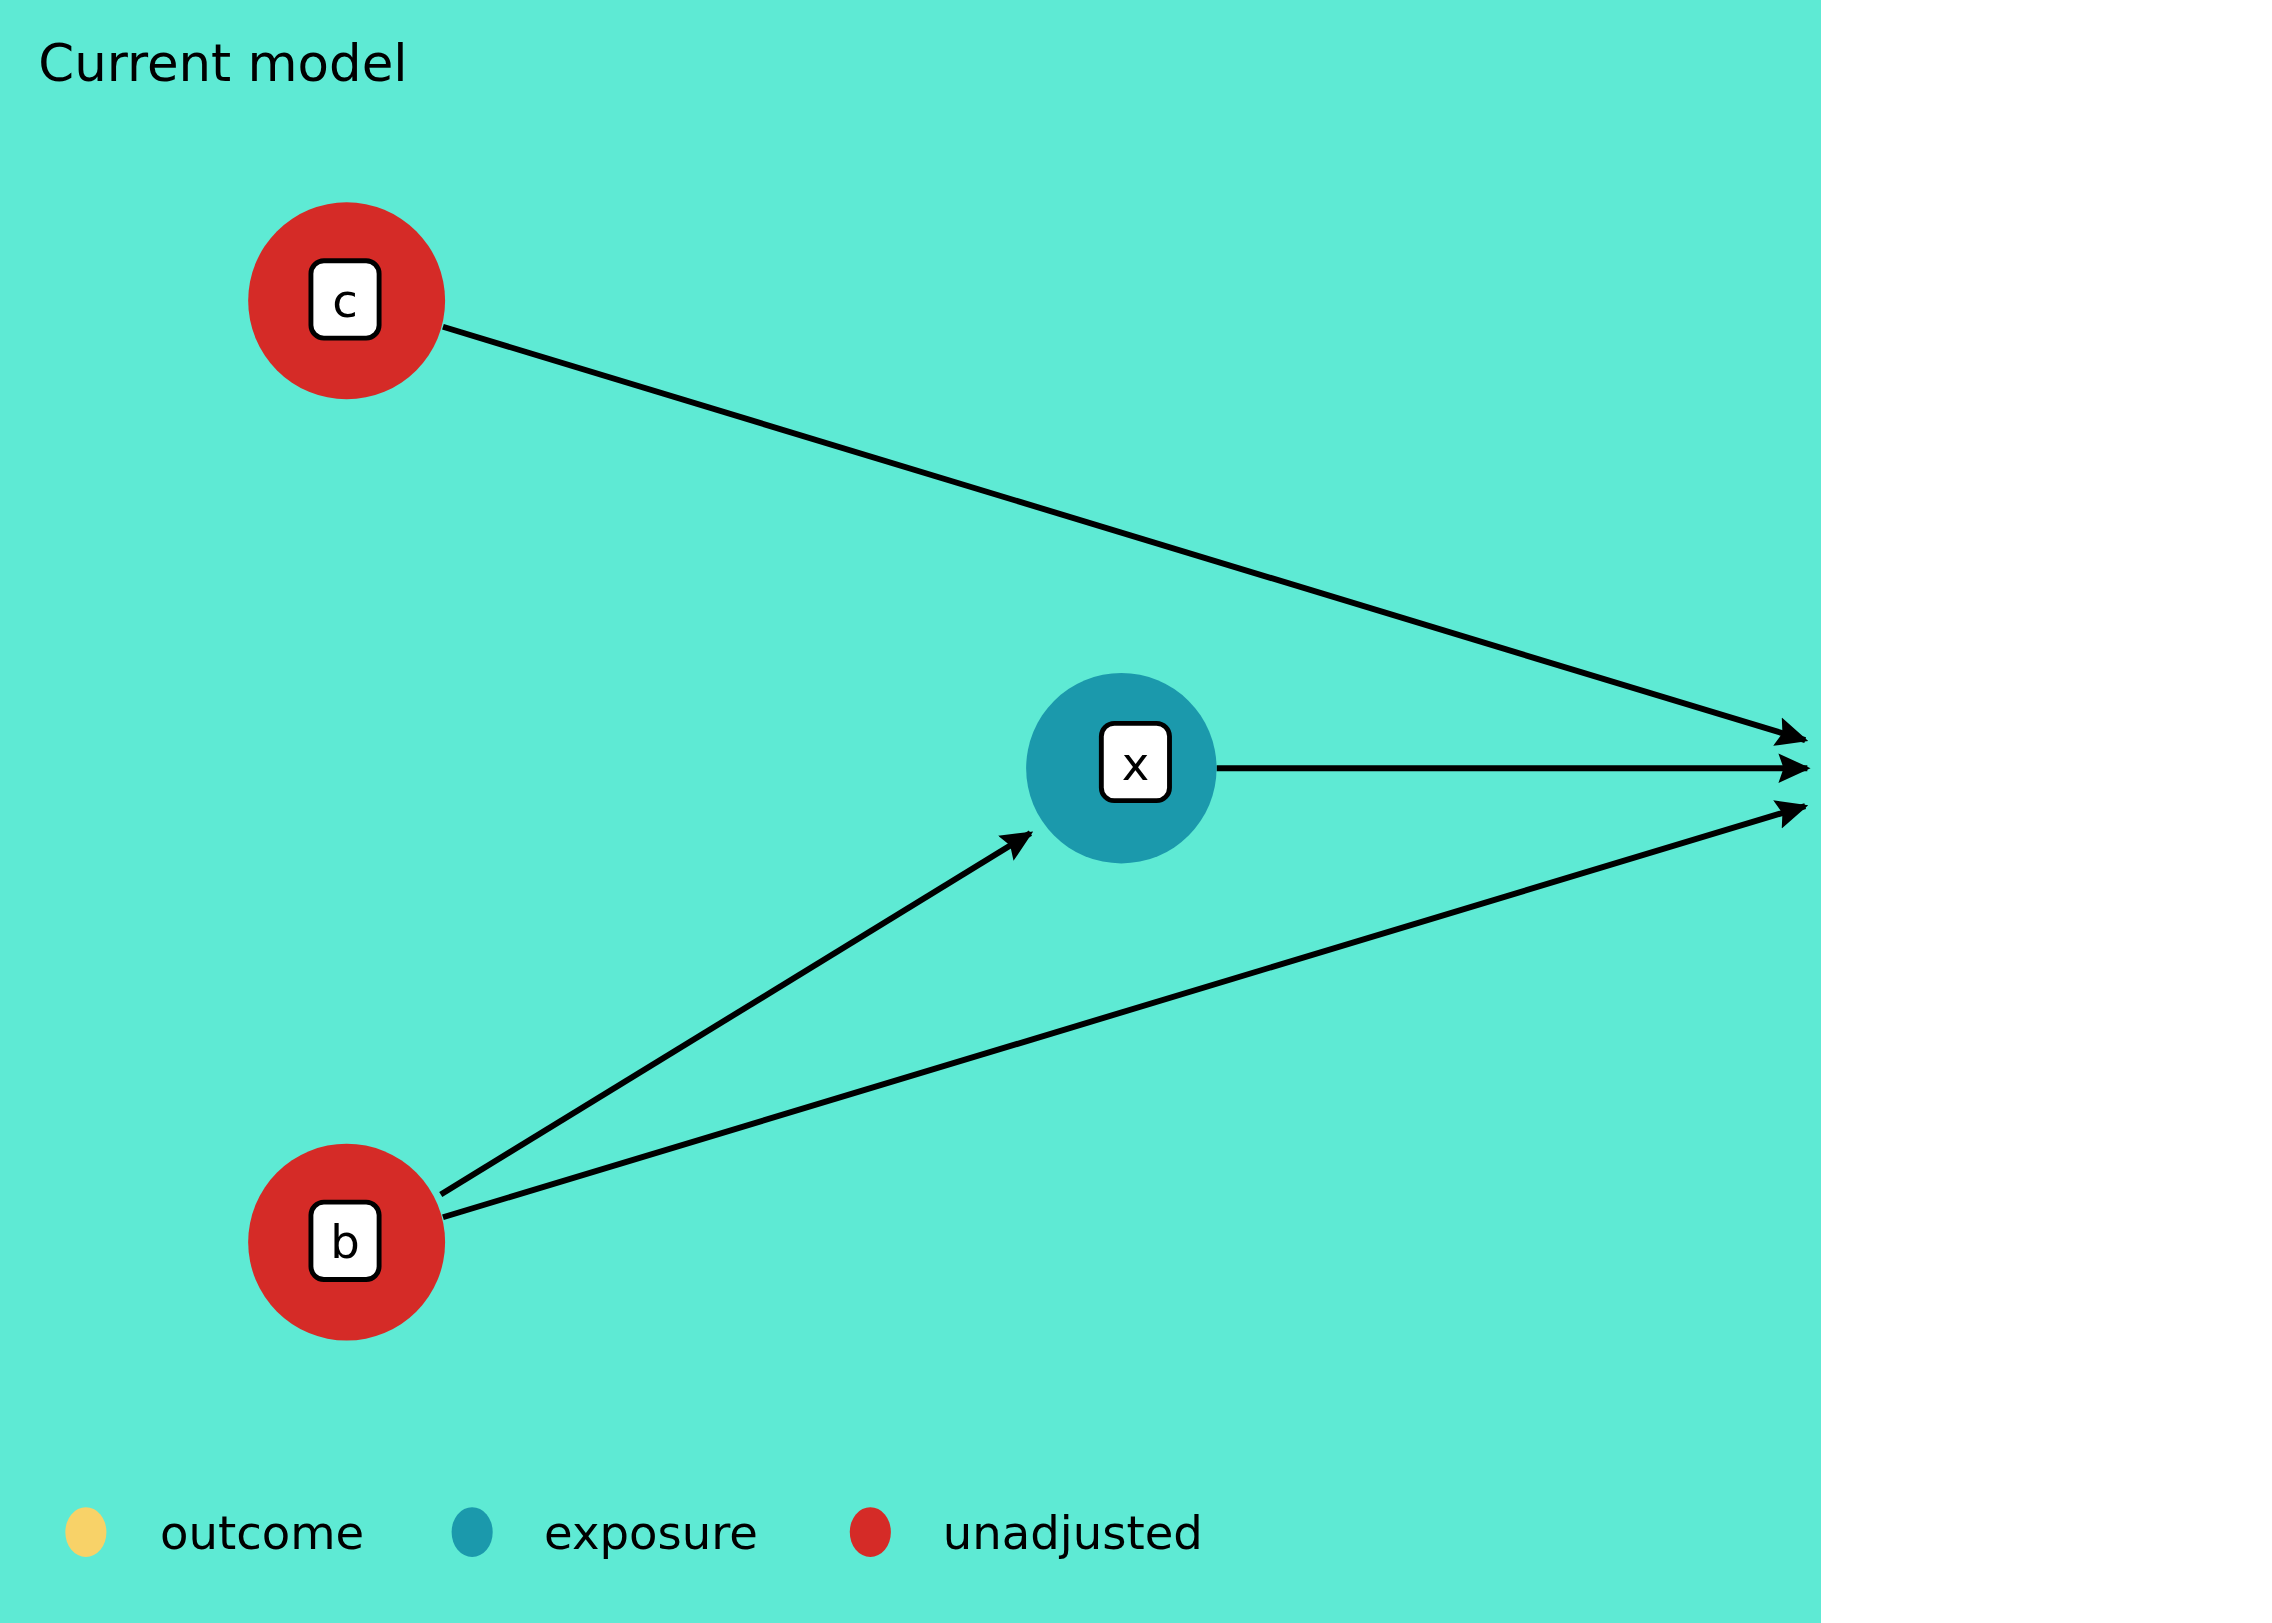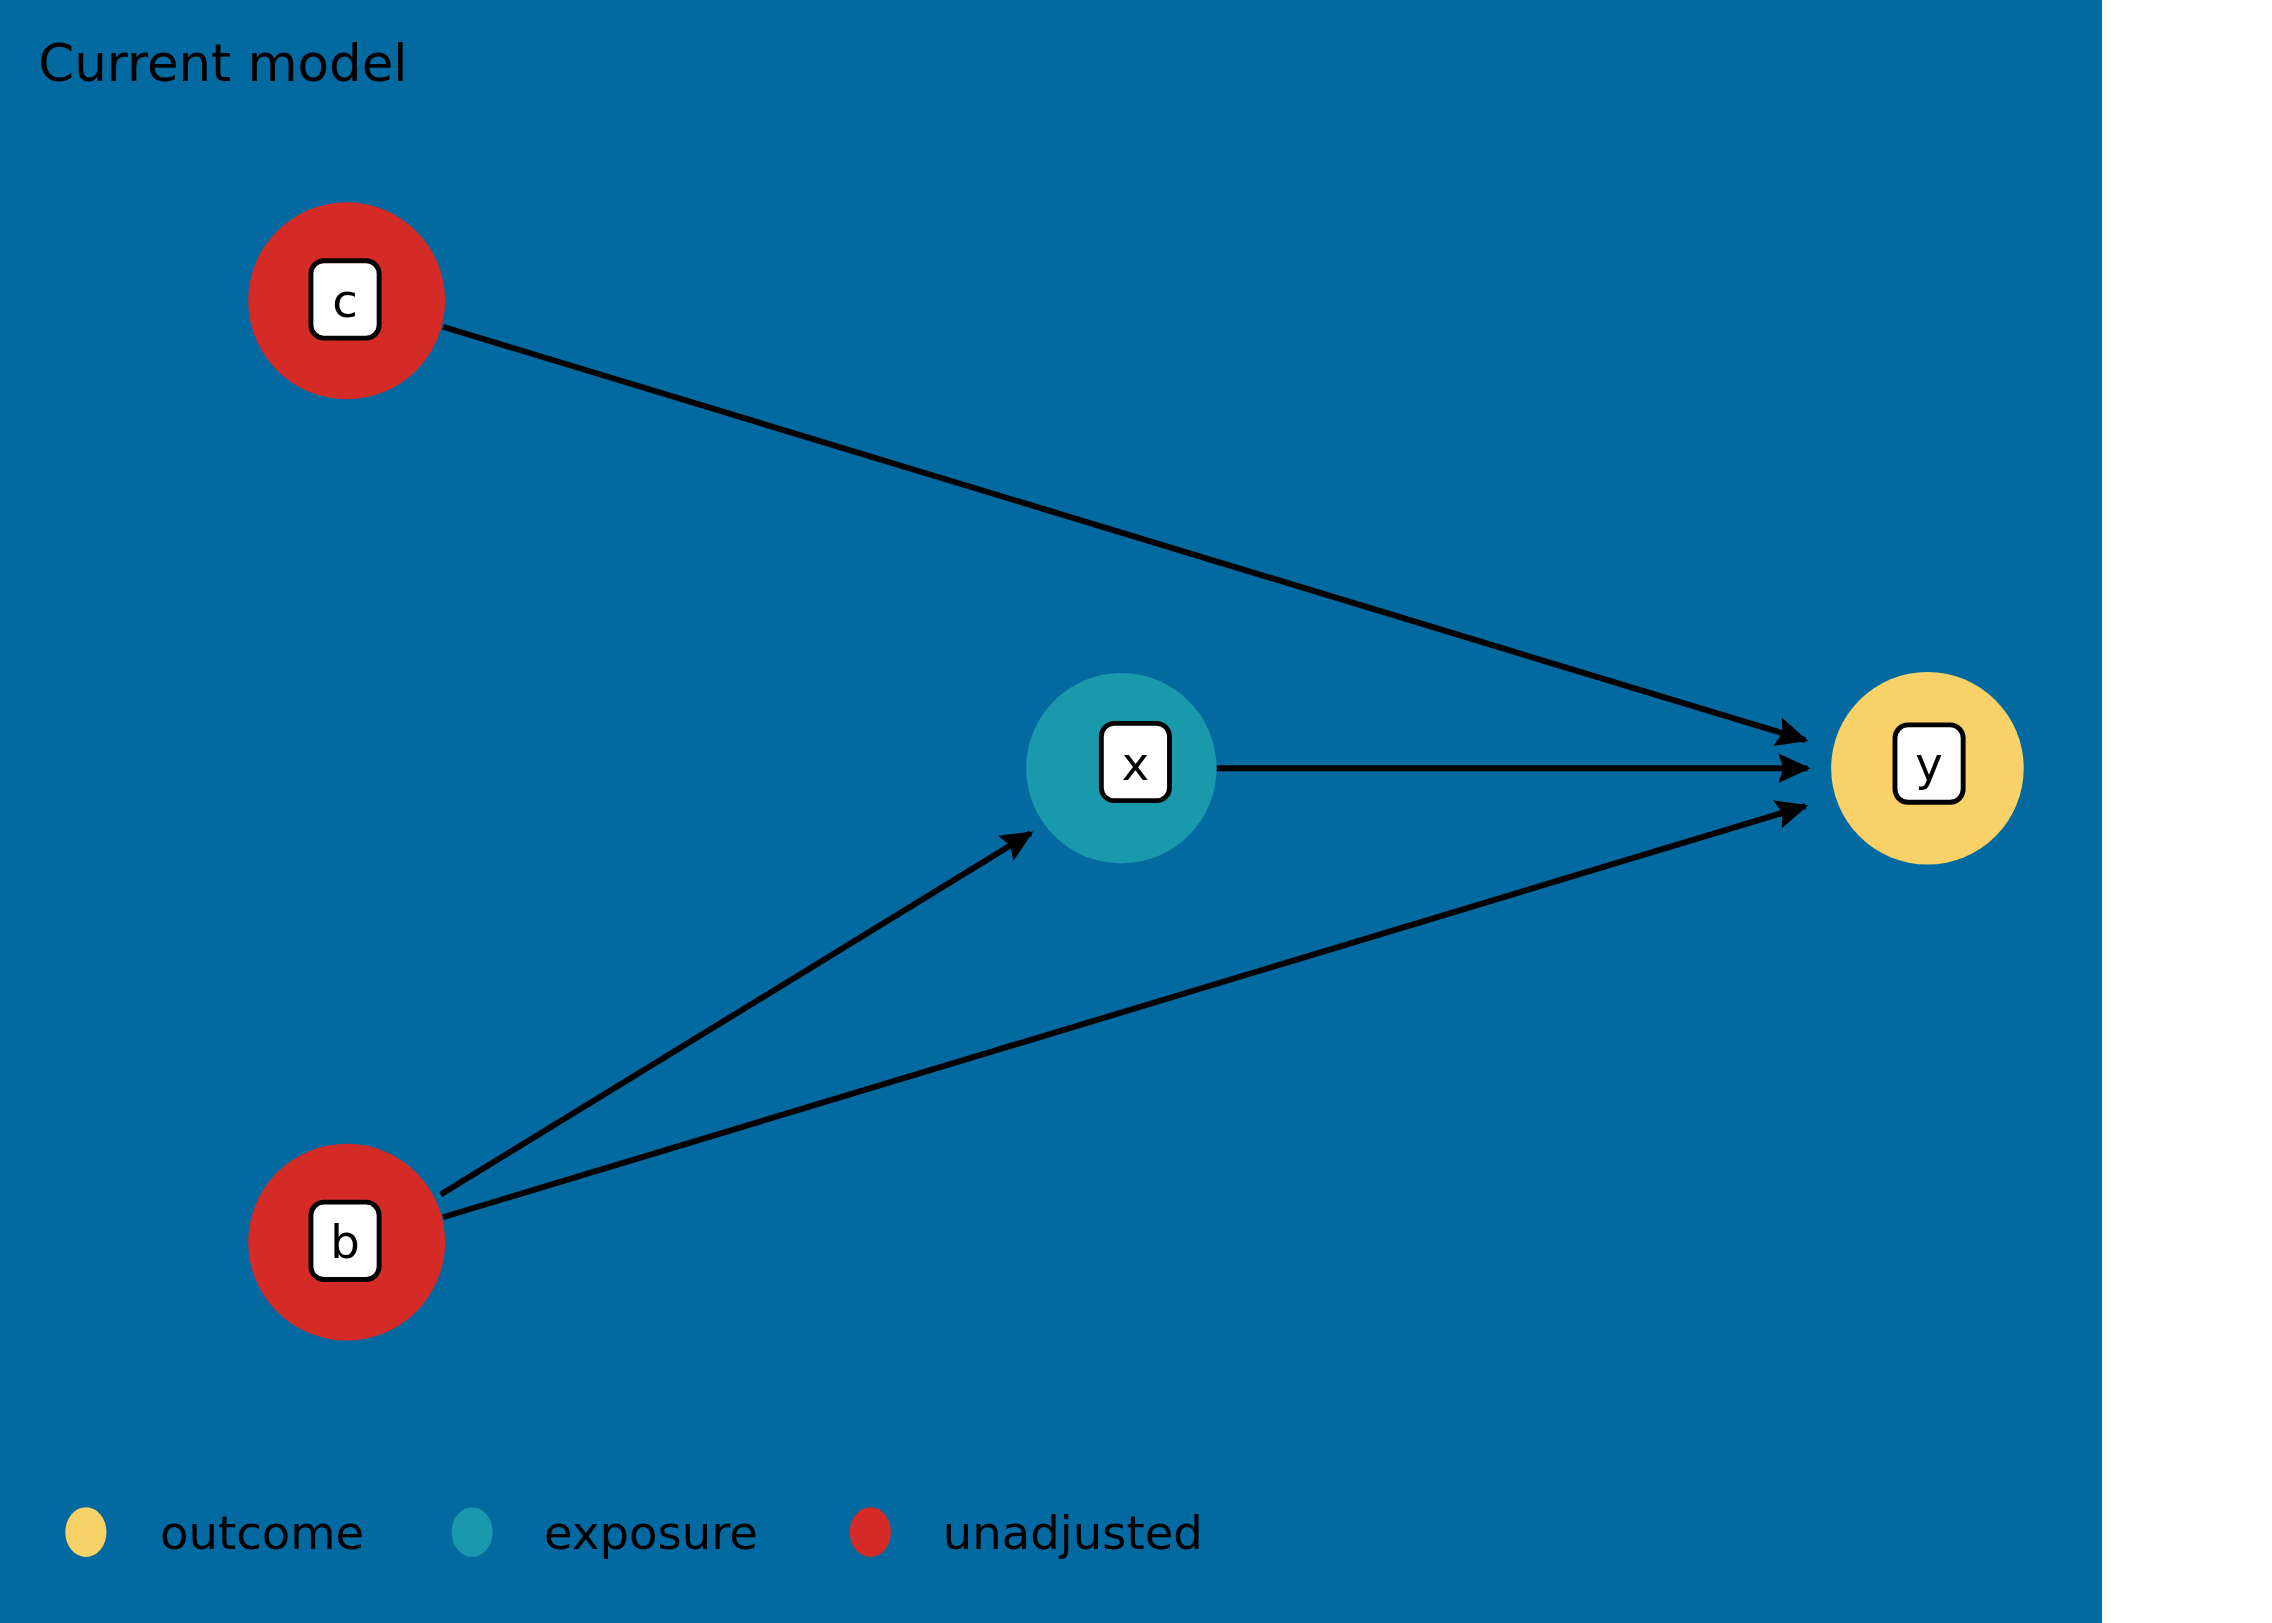--- a/index.html
+++ b/index.html
@@ -5,23 +5,23 @@
   html, body {
     margin: 0;
     padding: 0;
     background: #ffffff;
   }
   body {
     font-family: "DejaVu Sans", "Liberation Sans", sans-serif;
   }
   #canvas {
     position: relative;
-    width: 2102px;
+    width: 1821px;
     height: 1623px;
-    background: #0369a1;
+    background: #5eead4;
     overflow: hidden;
   }
   #dag-svg {
     position: absolute;
     left: 0;
     top: 0;
     width: 2273px;
     height: 1623px;
   }
   .title-text {

